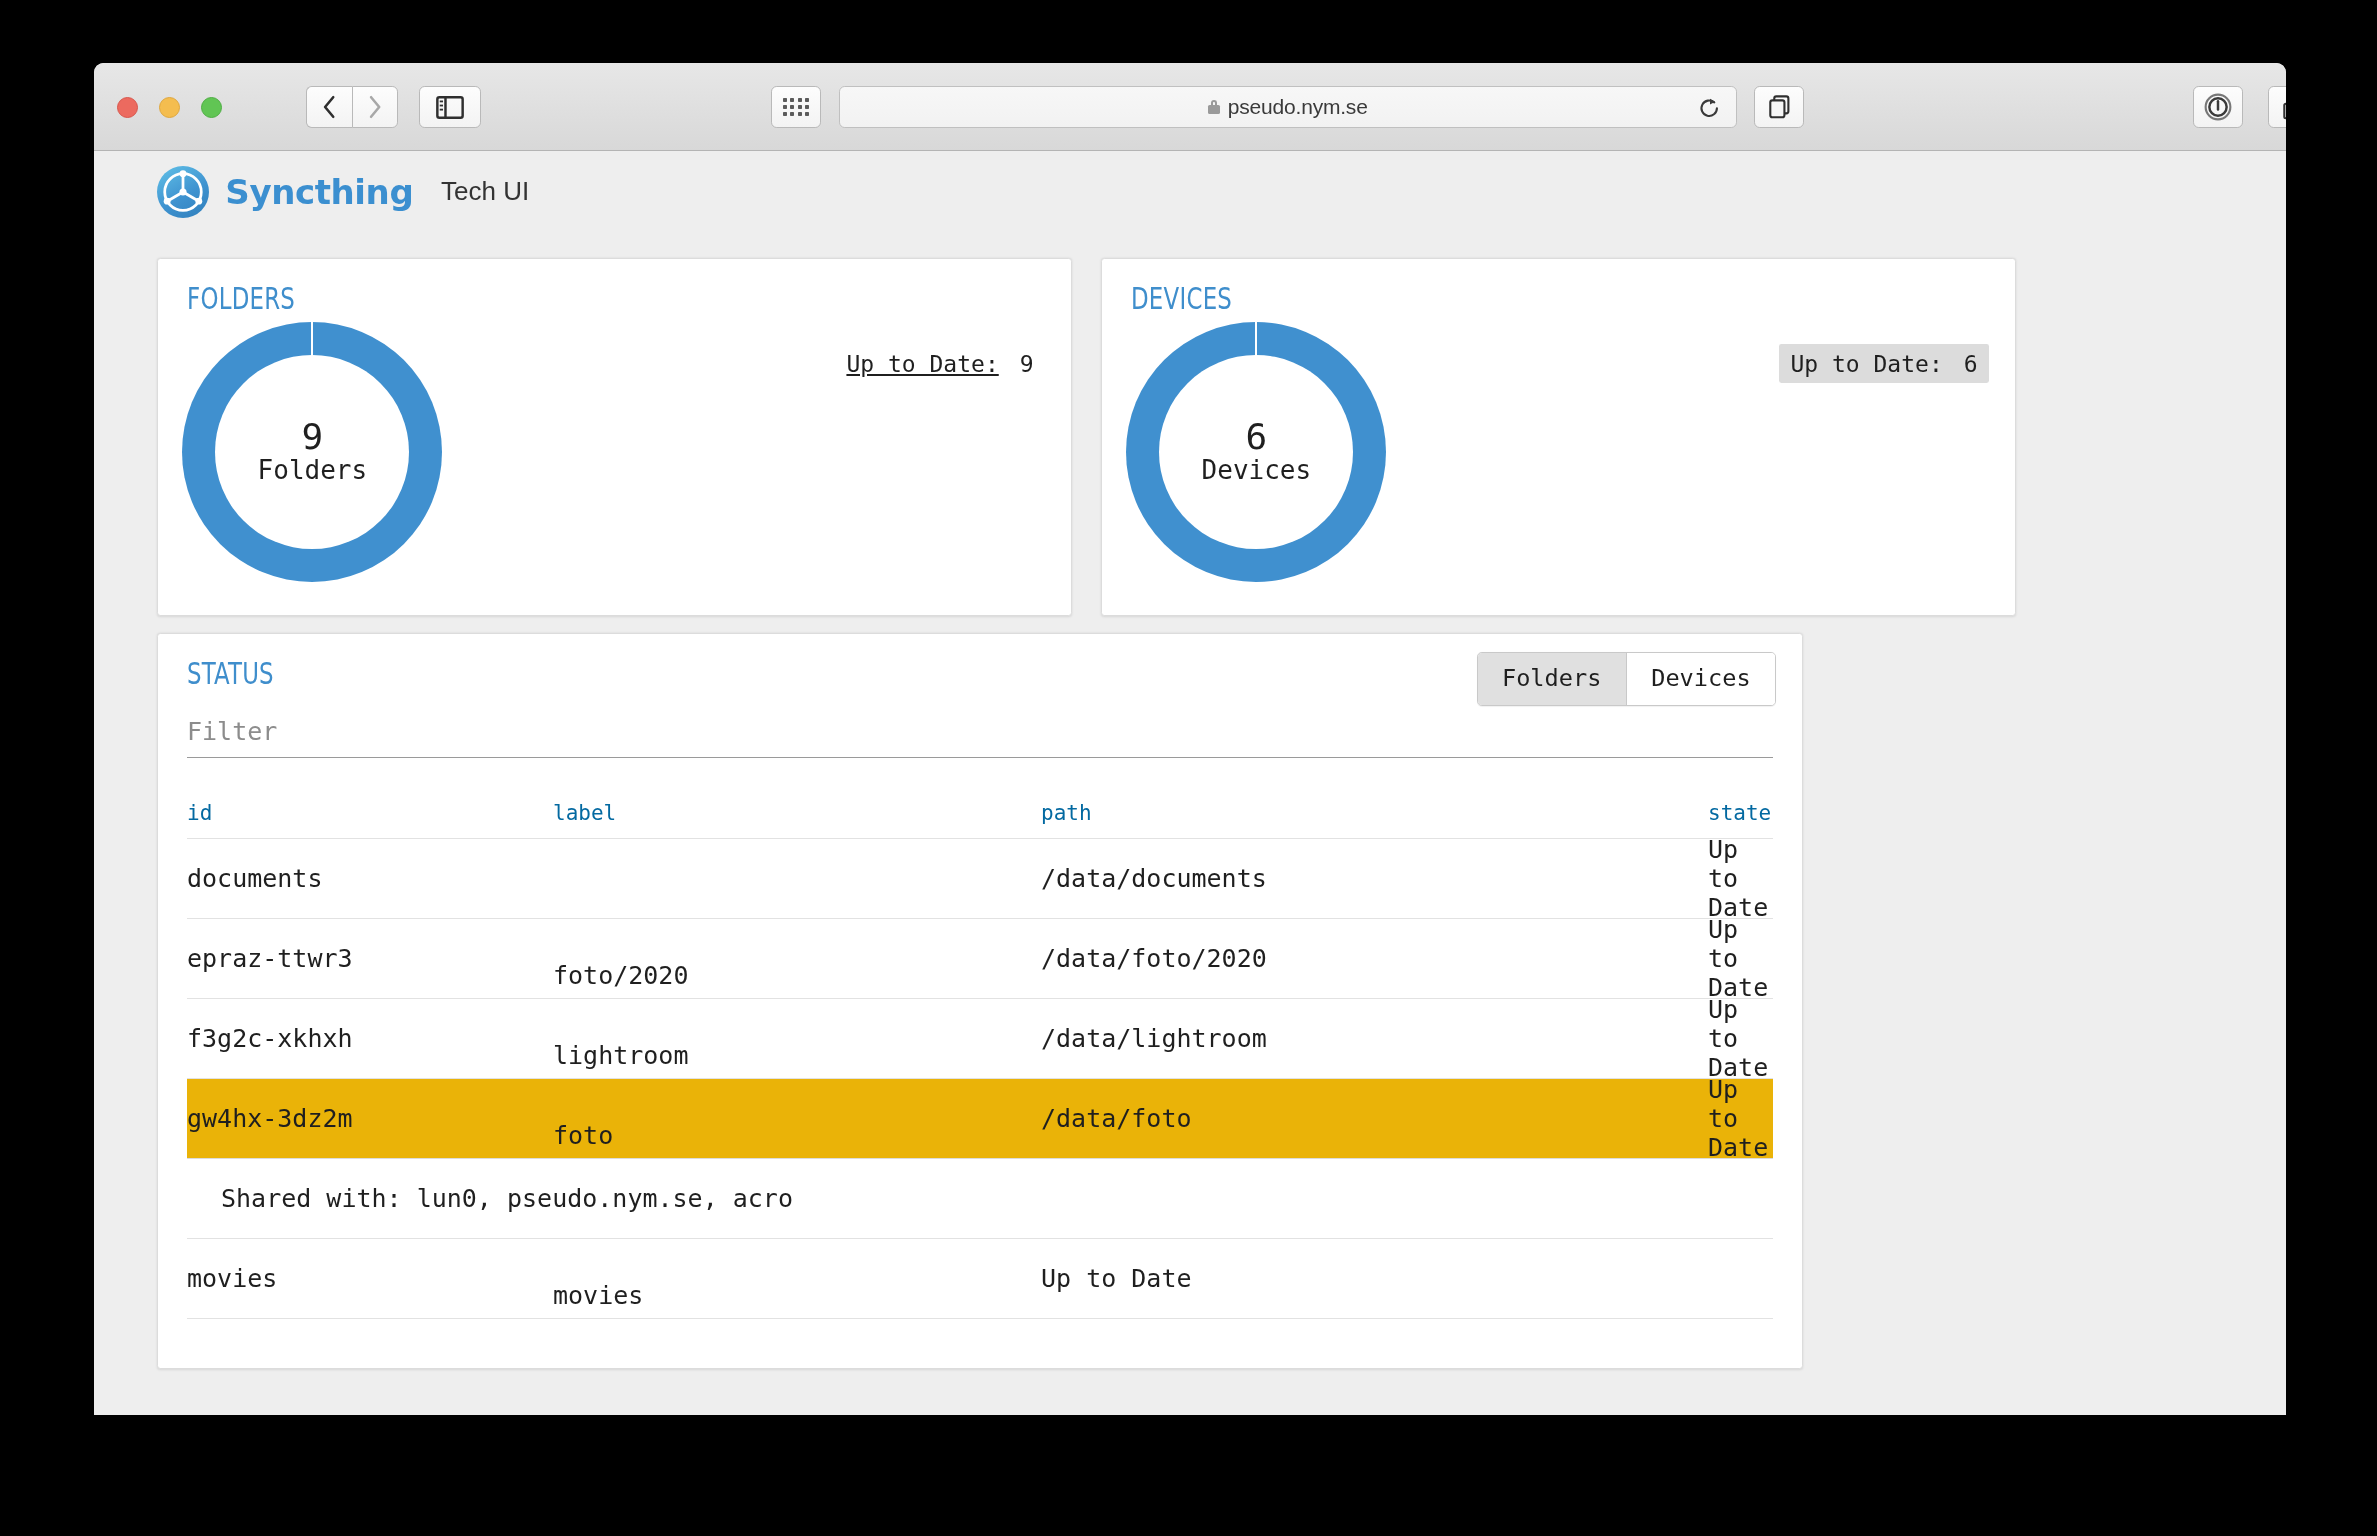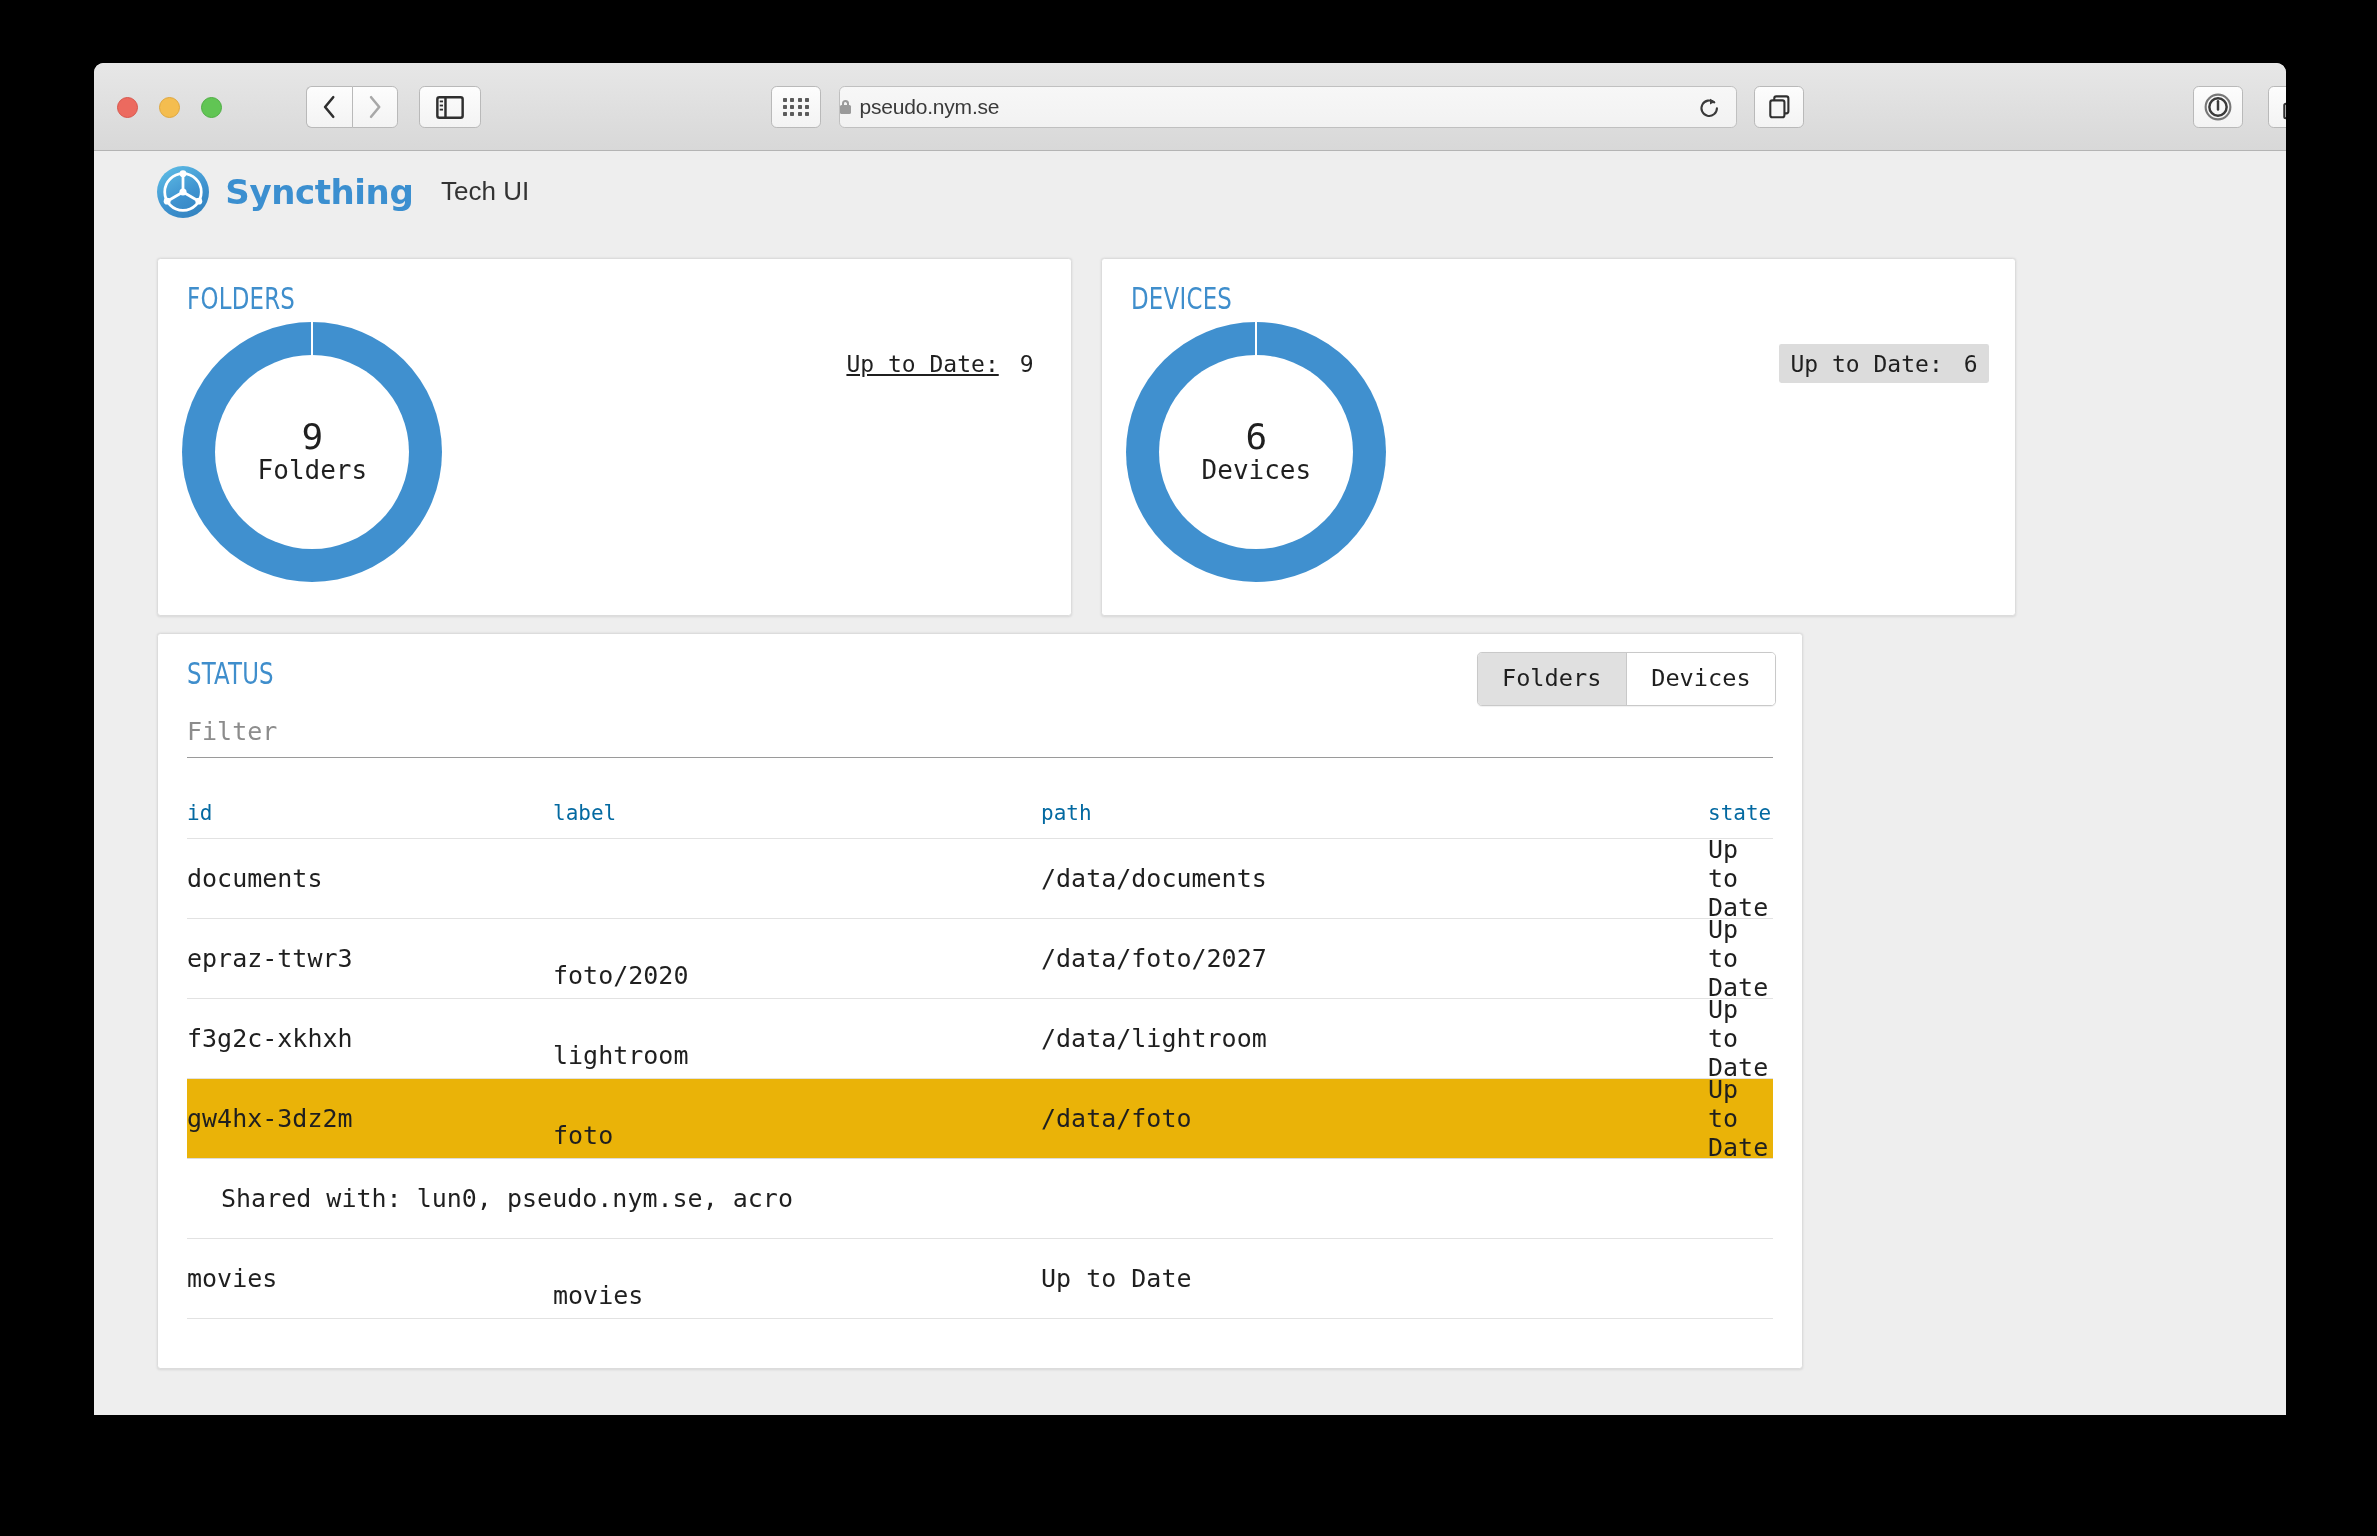--- a/index.html
+++ b/index.html
@@ -92,21 +92,21 @@
     position: absolute;
     left: 745px;
     top: 23px;
     width: 898px;
     height: 42px;
     background: linear-gradient(to bottom, #f7f7f7, #f2f2f2);
     border: 0.8px solid #c0c0c0;
     border-radius: 5.7px;
     display: flex;
     align-items: center;
-    justify-content: flex-start;
+    justify-content: center;
     cursor: text;
   }
   .url-inner { display: flex; align-items: center; gap: 8.1px; }
   .lock-icon { width: 11.4px; height: 14.6px; position: relative; }
   .lock-icon .body { position:absolute; bottom:0; left:0; width:11.4px; height:9px; background:#9a9a9a; border-radius:1.6px; }
   .lock-icon .shackle { position:absolute; top:0; left:2.4px; width:6.5px; height:7.3px; border:2px solid #9a9a9a; border-bottom:none; border-radius:4.1px 4.1px 0 0; }
   .url-text { font-size: 21px; color: #3a3a3a; letter-spacing: -0.2px; }
 
   .reload-btn {
     position: absolute;
@@ -507,21 +507,21 @@
         <div class="trow">
           <span class="c-id">documents</span>
           <span class="c-label"></span>
           <span class="c-path">/data/documents</span>
           <span class="c-state">Up to Date</span>
         </div>
 
         <div class="trow">
           <span class="c-id">epraz-ttwr3</span>
           <span class="c-label">foto/2020</span>
-          <span class="c-path">/data/foto/2027</span>
+          <span class="c-path">/data/foto/2020</span>
           <span class="c-state">Up to Date</span>
         </div>
 
         <div class="trow">
           <span class="c-id">f3g2c-xkhxh</span>
           <span class="c-label">lightroom</span>
           <span class="c-path">/data/lightroom</span>
           <span class="c-state">Up to Date</span>
         </div>
 

